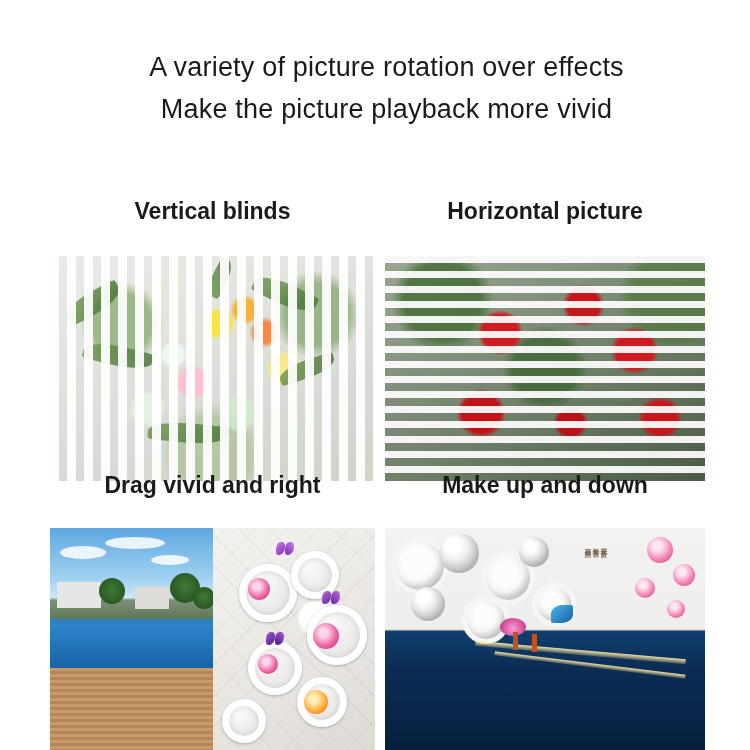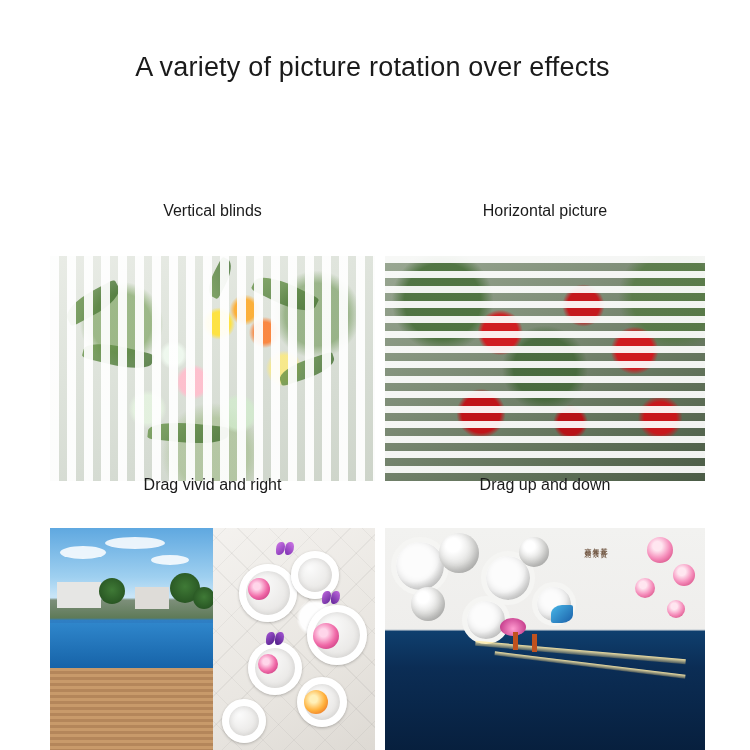--- a/index.html
+++ b/index.html
@@ -23,29 +23,29 @@
     text-align: center;
     color: #1a1a1a;
     font-size: 27px;
     line-height: 42px;
     font-weight: 400;
     letter-spacing: 0.2px;
   }
   .headline-block {
     position: absolute;
     top: 46px;
-    left: 4px;
+    left: 18px;
     width: 673px;
     padding-left: 32px;
   }
   .panel-label {
     text-align: center;
     color: #1a1a1a;
-    font-size: 16px;
-    font-weight: 400;
+    font-size: 23px;
+    font-weight: 700;
     line-height: 30px;
   }
 
   
   .panel {
     position: absolute;
   }
   .thumb {
     position: relative;
     overflow: hidden;
@@ -222,20 +222,21 @@
     background: radial-gradient(circle at 50% 60%, #ff9bd0, #b6237a);
   }
 </style>
 </head>
 <body>
 
 <div class="page">
 
   <div class="headline-block">
     <div class="headline">A variety of picture rotation over effects</div>
+    <div class="headline">Make the picture playback more vivid</div>
   </div>
 
   <div class="panel" id="panel-vertical">
     <div class="panel-label">Vertical blinds</div>
     <div class="thumb" id="thumb-vertical">
       <div class="bouquet">
         <div class="leaf" style="left:4%;  top:16%; width:60px; height:22px; transform:rotate(-28deg);"></div>
         <div class="leaf" style="left:10%; top:40%; width:70px; height:20px; transform:rotate(14deg);"></div>
         <div class="leaf" style="left:62%; top:12%; width:66px; height:22px; transform:rotate(26deg);"></div>
         <div class="leaf" style="left:70%; top:46%; width:58px; height:18px; transform:rotate(-18deg);"></div>
@@ -293,21 +294,21 @@
         <div class="butterfly" style="left:38%; top:46%;">
           <span style="left:-8px; background:linear-gradient(135deg,#a957d8,#4a1c82);"></span>
           <span style="left:1px;  background:linear-gradient(225deg,#a957d8,#4a1c82);"></span>
         </div>
       </div>
 
     </div>
   </div>
 
   <div class="panel" id="panel-dragUD">
-    <div class="panel-label">Drag up and down</div>
+    <div class="panel-label">Make up and down</div>
     <div class="thumb" id="thumb-dragUD">
       <div class="bridge-scene">
 
         <div class="sphere hollow" style="left:2%;  top:4%;  width:48px; height:48px;"></div>
         <div class="sphere" style="left:17%; top:2%;  width:40px; height:40px;"></div>
         <div class="sphere hollow" style="left:30%; top:10%; width:44px; height:44px;"></div>
         <div class="sphere" style="left:8%;  top:26%; width:34px; height:34px;"></div>
         <div class="sphere hollow" style="left:24%; top:30%; width:38px; height:38px;"></div>
         <div class="sphere" style="left:42%; top:4%;  width:30px; height:30px;"></div>
         <div class="sphere hollow" style="left:46%; top:24%; width:34px; height:34px;"></div>

